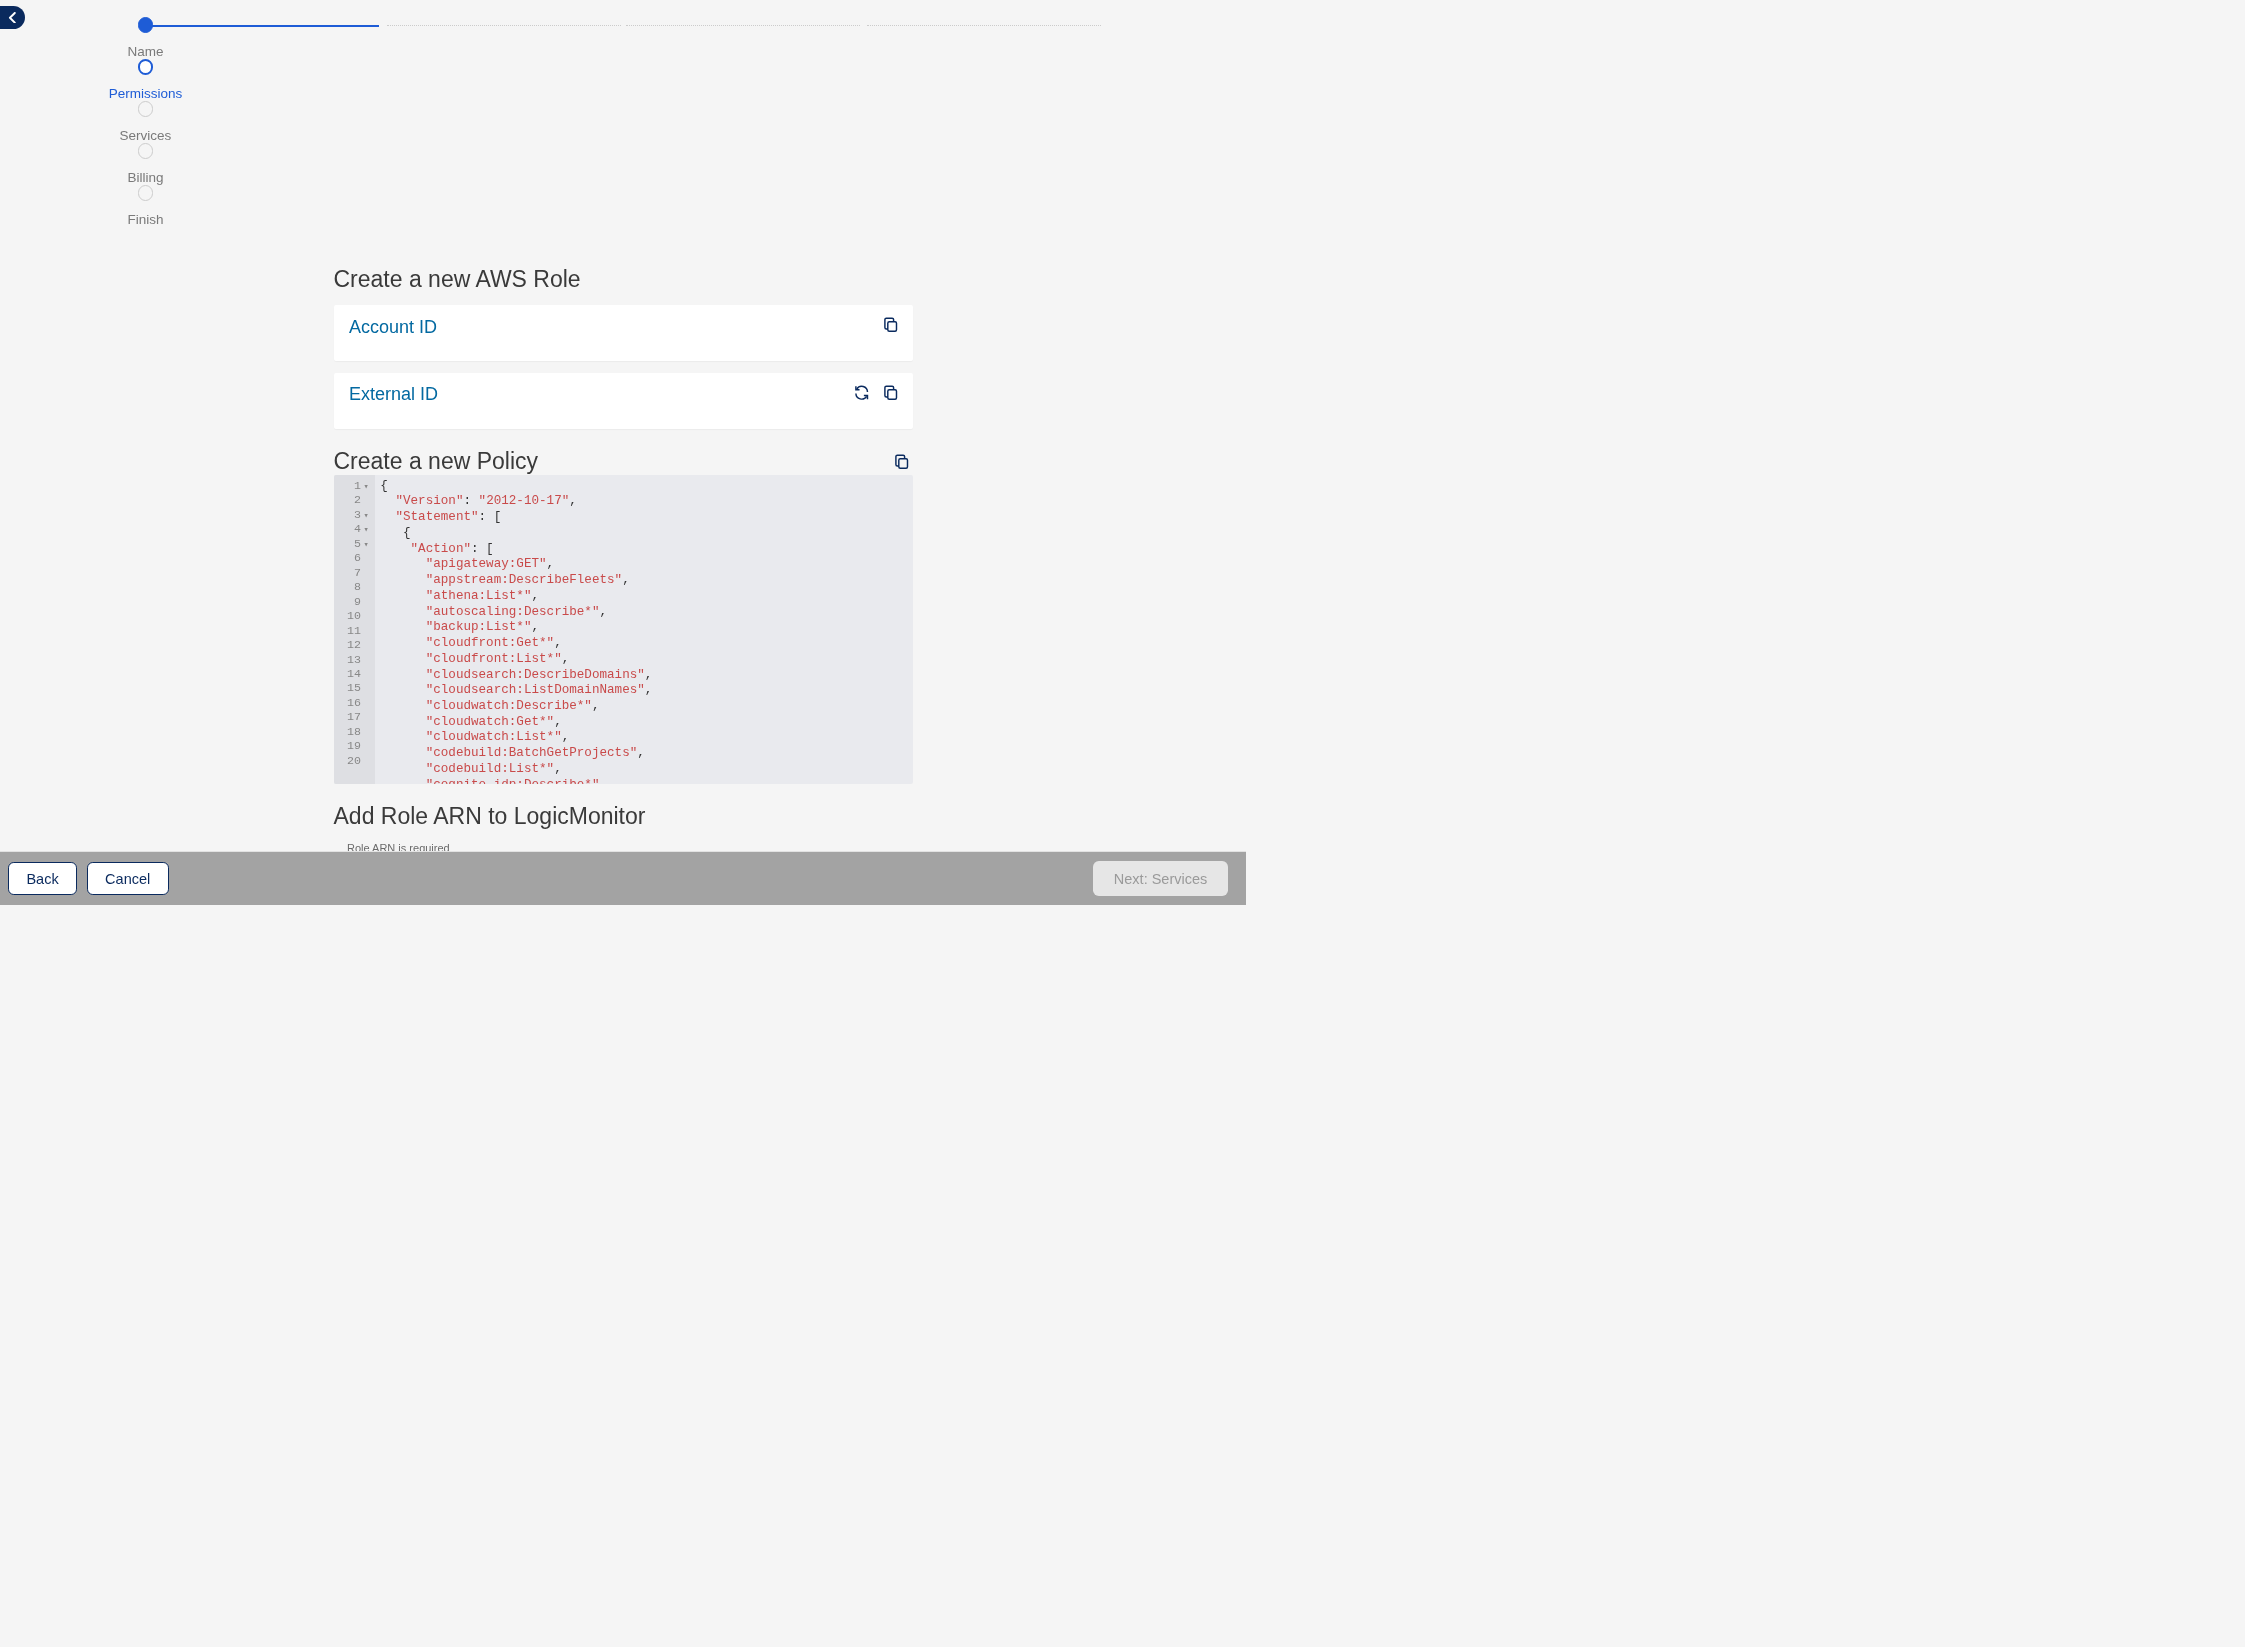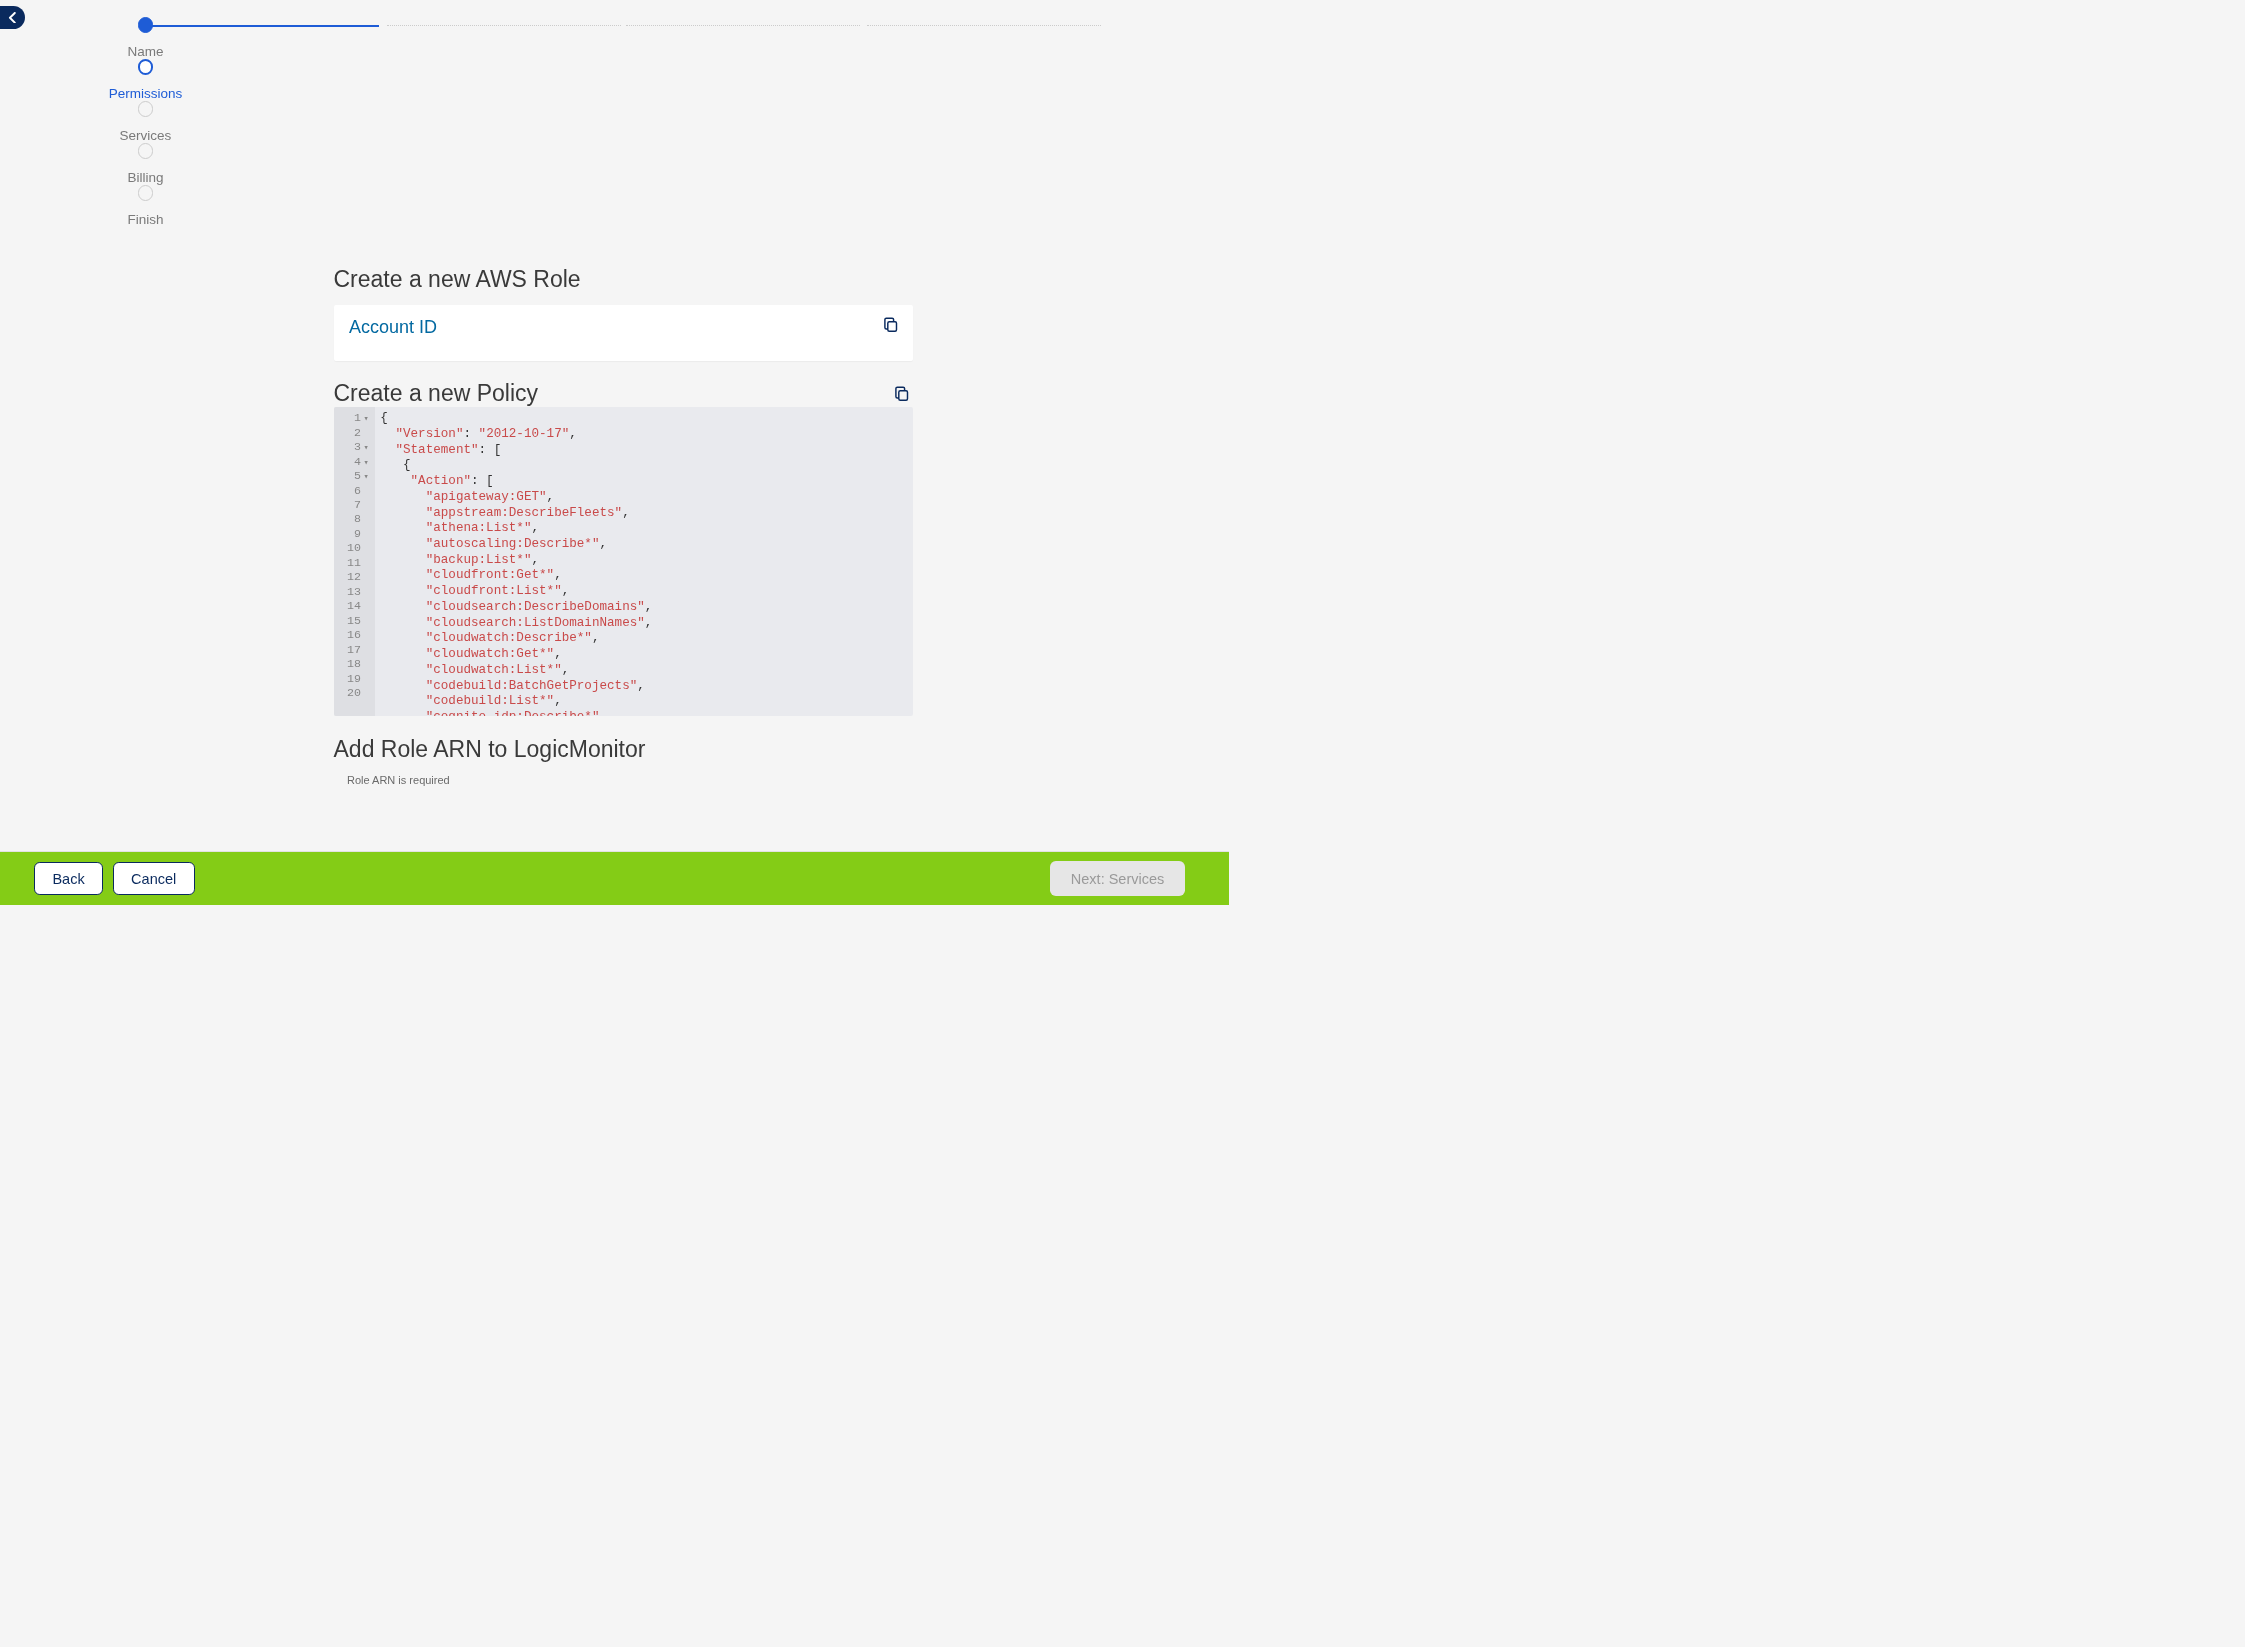--- a/index.html
+++ b/index.html
@@ -185,27 +185,27 @@
     font-size: 11px;
     color: #6a6a6a;
     margin: 7.7px 0 0 13.5px;
   }
   
   
   .footer {
     position: absolute;
     bottom: 0;
     left: 0;
-    right: 17px;
+    right: 0;
     height: 54px;
-    background: #84cc16;
+    background: #a3a3a3;
     border-top: 1px solid #e2e2e2;
     display: flex;
     align-items: center;
-    padding: 0 34px;
+    padding: 0 8px;
   }
   .btn {
     border: 1.4px solid #0a2a5e;
     background: #fff;
     color: #0a2a5e;
     border-radius: 5.8px;
     padding: 7.7px 17.4px;
     font-size: 14.5px;
     cursor: pointer;
     margin-right: 9.7px;
@@ -265,20 +265,39 @@
     <div class="card-icons">
       <span class="icon-btn">
         <svg width="17.4" height="17.4" viewBox="0 0 24 24">
           <rect x="8" y="8" width="12" height="13" rx="2"></rect>
           <path d="M16 8 V5 a2 2 0 0 0 -2 -2 H6 a2 2 0 0 0 -2 2 v11 a2 2 0 0 0 2 2 h2"></path>
         </svg>
       </span>
     </div>
   </div>
 
+  <div class="card">
+    <div class="card-label">External ID</div>
+    <div class="card-icons">
+      <span class="icon-btn">
+        <svg width="17.4" height="17.4" viewBox="0 0 24 24">
+          <path d="M20 11 A8 8 0 0 0 5.2 7"></path>
+          <polyline points="4,3 4,8 9,8" fill="none"></polyline>
+          <path d="M4 13 A8 8 0 0 0 18.8 17"></path>
+          <polyline points="20,21 20,16 15,16" fill="none"></polyline>
+        </svg>
+      </span>
+      <span class="icon-btn">
+        <svg width="17.4" height="17.4" viewBox="0 0 24 24">
+          <rect x="8" y="8" width="12" height="13" rx="2"></rect>
+          <path d="M16 8 V5 a2 2 0 0 0 -2 -2 H6 a2 2 0 0 0 -2 2 v11 a2 2 0 0 0 2 2 h2"></path>
+        </svg>
+      </span>
+    </div>
+  </div>
 
   <div class="policy-header">
     <div class="section-title" style="margin:0">Create a new Policy</div>
     <span class="icon-btn">
       <svg width="17.4" height="17.4" viewBox="0 0 24 24">
         <rect x="8" y="8" width="12" height="13" rx="2"></rect>
         <path d="M16 8 V5 a2 2 0 0 0 -2 -2 H6 a2 2 0 0 0 -2 2 v11 a2 2 0 0 0 2 2 h2"></path>
       </svg>
     </span>
   </div>

